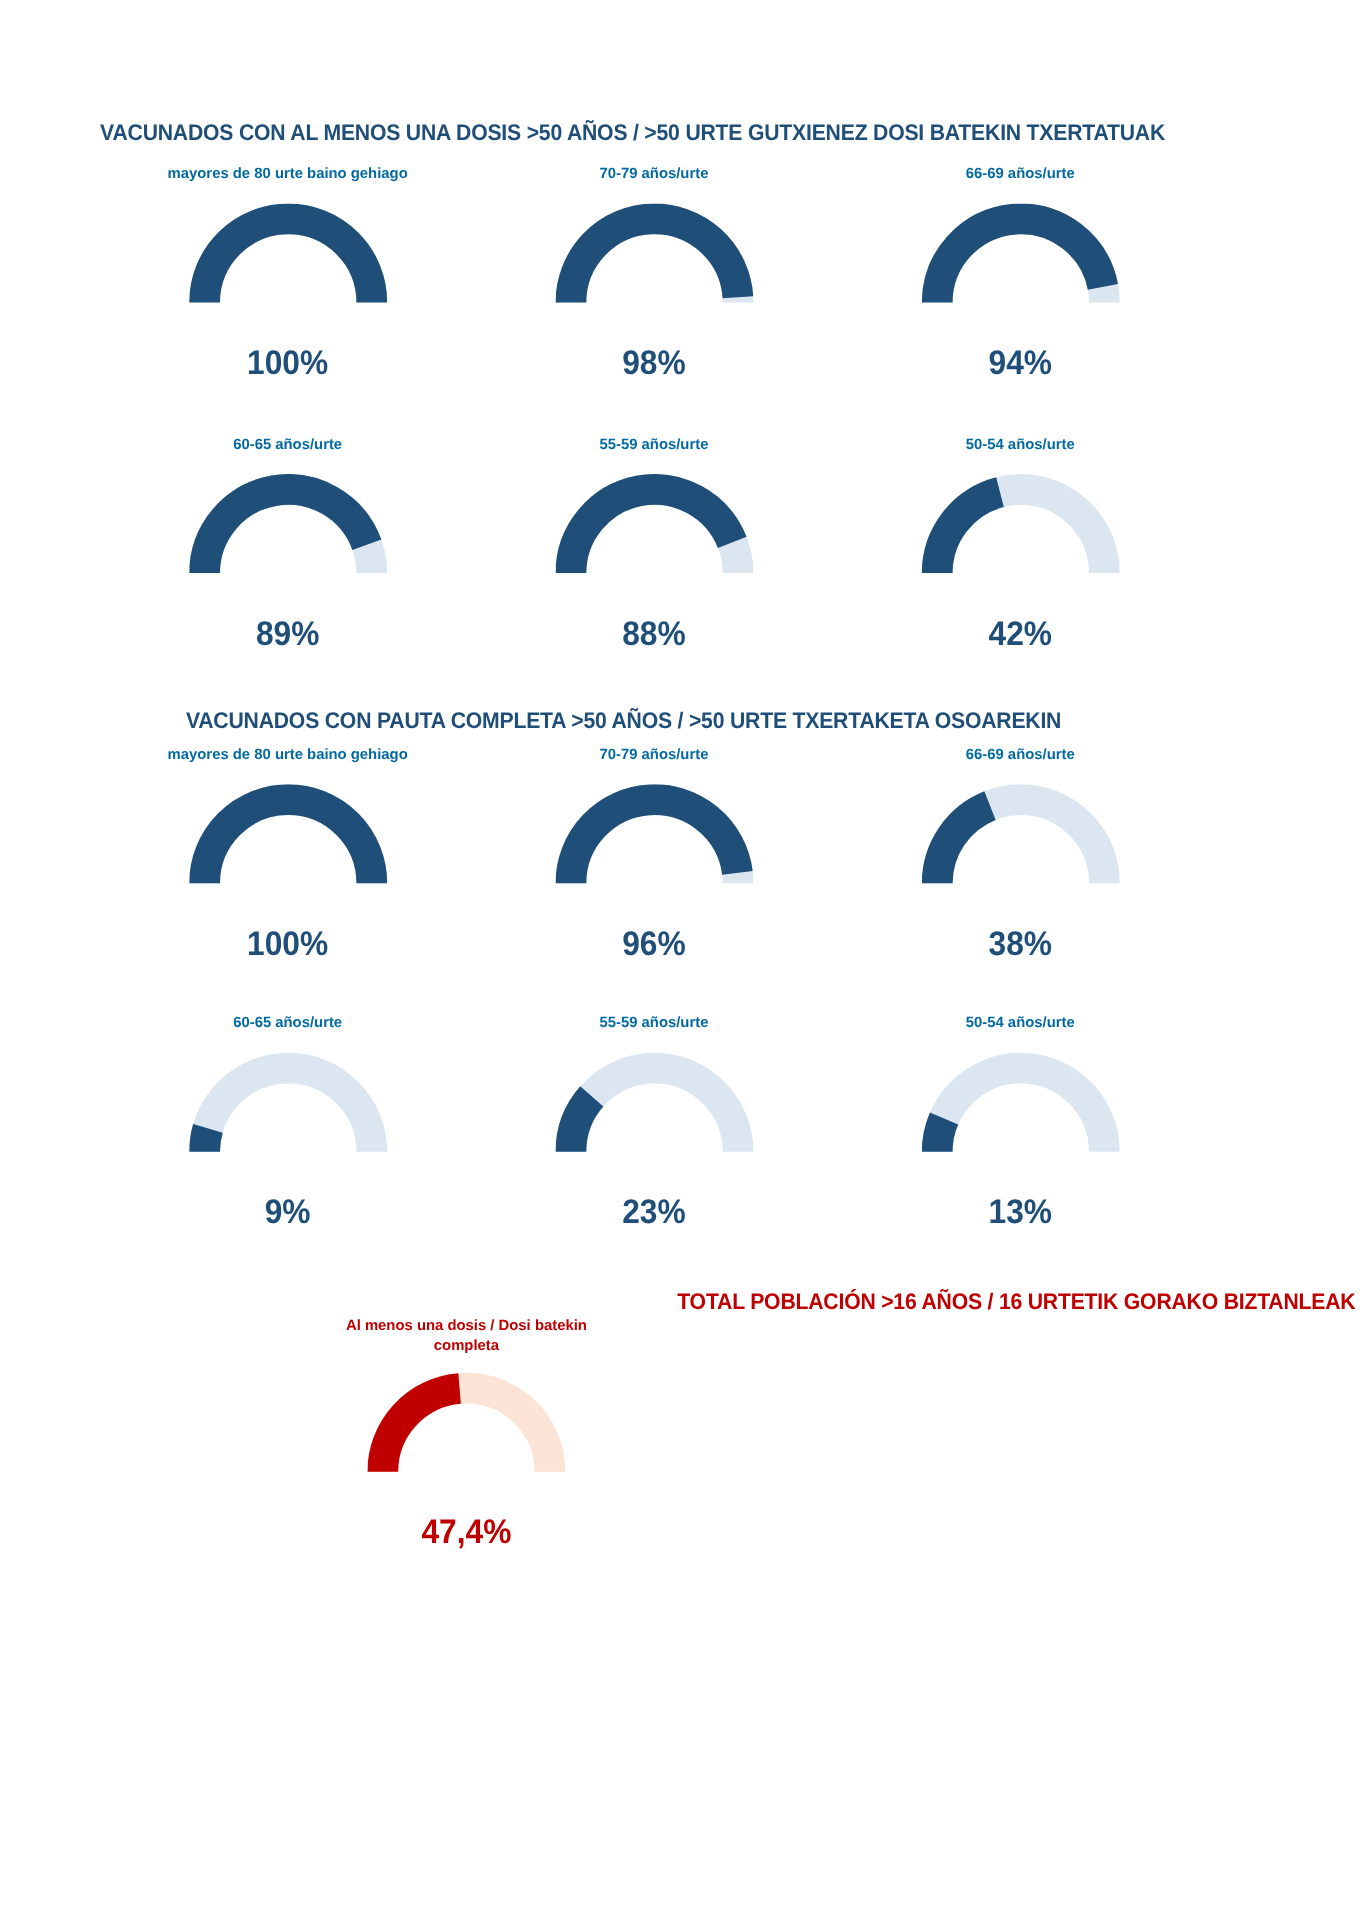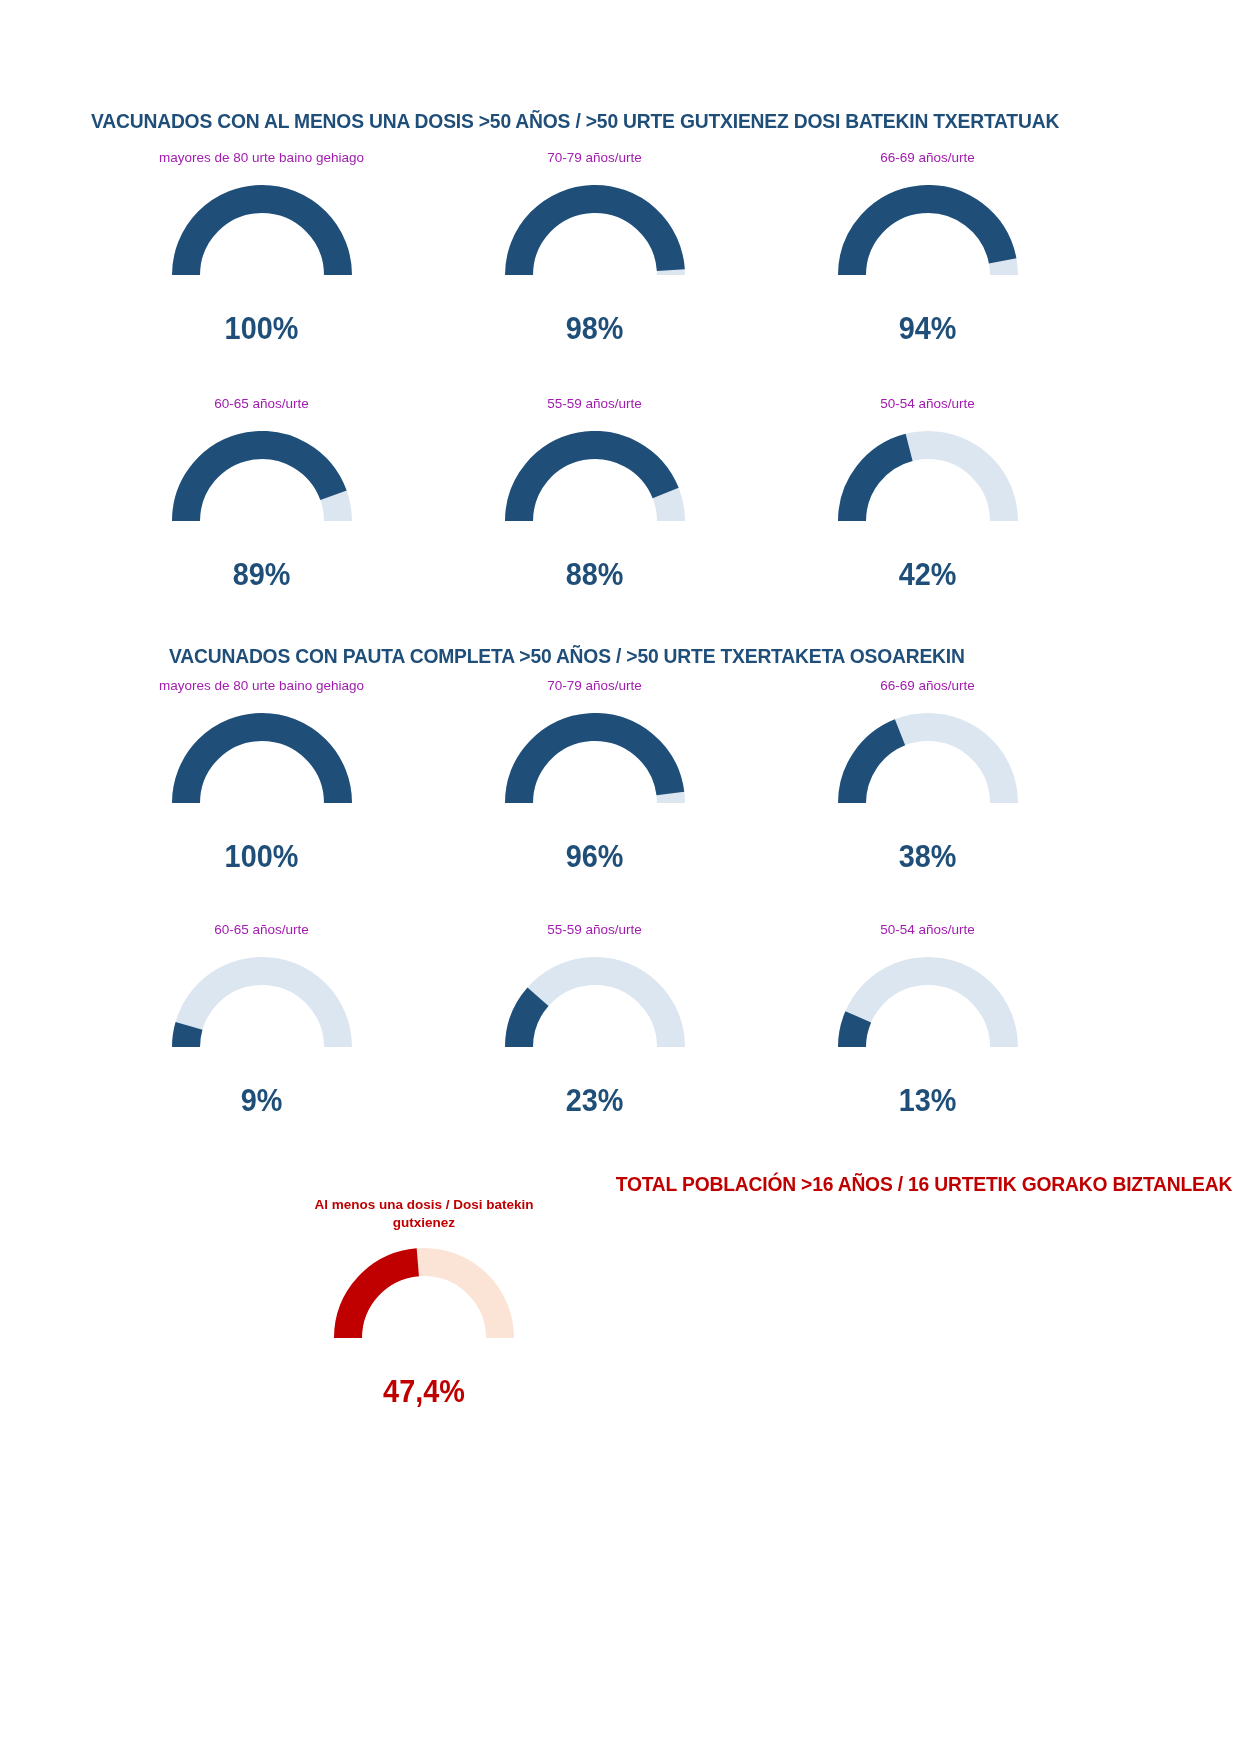--- a/index.html
+++ b/index.html
@@ -72,22 +72,22 @@
   .cell {
     width: 333px;
     box-sizing: border-box;
     position: relative;
     text-align: center;
   }
 
   .cell-label {
     font-family: "Liberation Sans", sans-serif;
     font-size: 13.5px;
-    color: #a21caf;
-    font-weight: normal;
+    color: #0369a1;
+    font-weight: bold;
     line-height: 1.25;
     white-space: nowrap;
   }
   .cell-label.red {
     color: #c00000;
     font-weight: bold;
     font-size: 13.5px;
     white-space: normal;
     line-height: 1.35;
   }
@@ -308,21 +308,21 @@
 
   </div>
 
   <div class="section-title red" id="title-total">
     <span class="inner">TOTAL POBLACIÓN &gt;16 AÑOS / 16 URTETIK GORAKO BIZTANLEAK</span>
   </div>
 
   <div class="grid" id="row5">
 
     <div class="cell">
-      <div class="cell-label red" style="max-width:230px;margin:0 auto;">Al menos una dosis / Dosi batekin gutxienez</div>
+      <div class="cell-label red" style="max-width:230px;margin:0 auto;">Al menos una dosis / Dosi batekin completa</div>
       <div class="gap-red"></div>
       <div class="gauge-wrap">
         <svg width="180" height="96" viewBox="0 0 180 96">
           <path d="M 14 90 A 76 76 0 0 1 166 90" fill="none" stroke="#fbe4d5" stroke-width="28"></path>
           <path class="gauge-fill" d="M 14.00 90.00 A 76 76 0 0 1 83.80 14.25" fill="none" stroke="#c00000" stroke-width="28"></path>
         </svg>
       </div>
       <div class="gap-m"></div>
       <div class="cell-value red">47,4%</div>
     </div>

